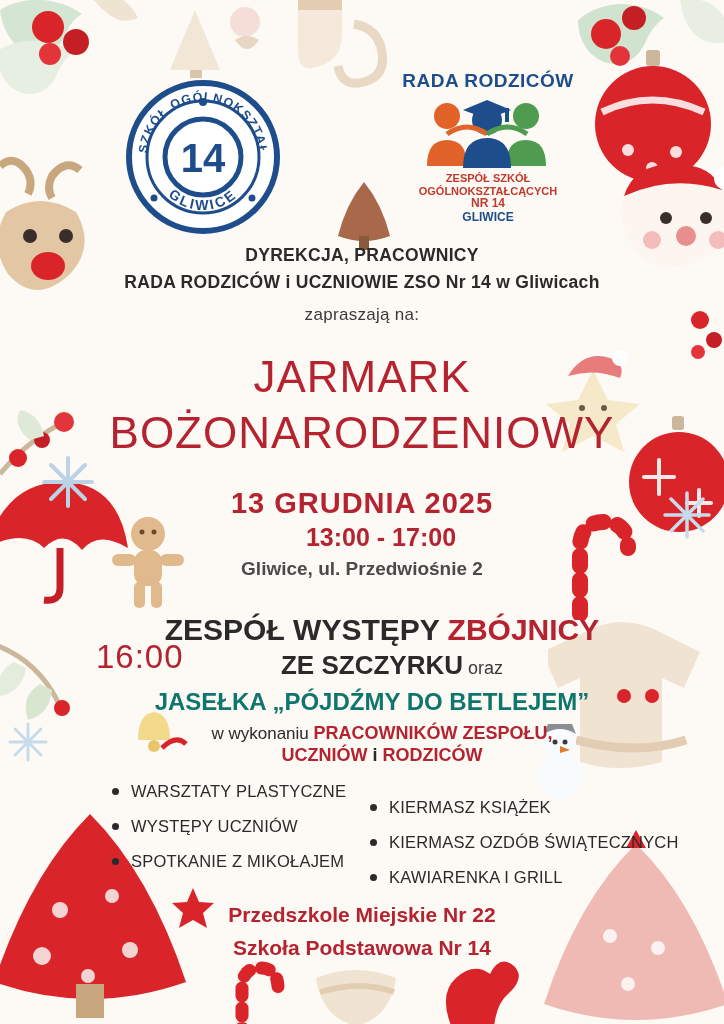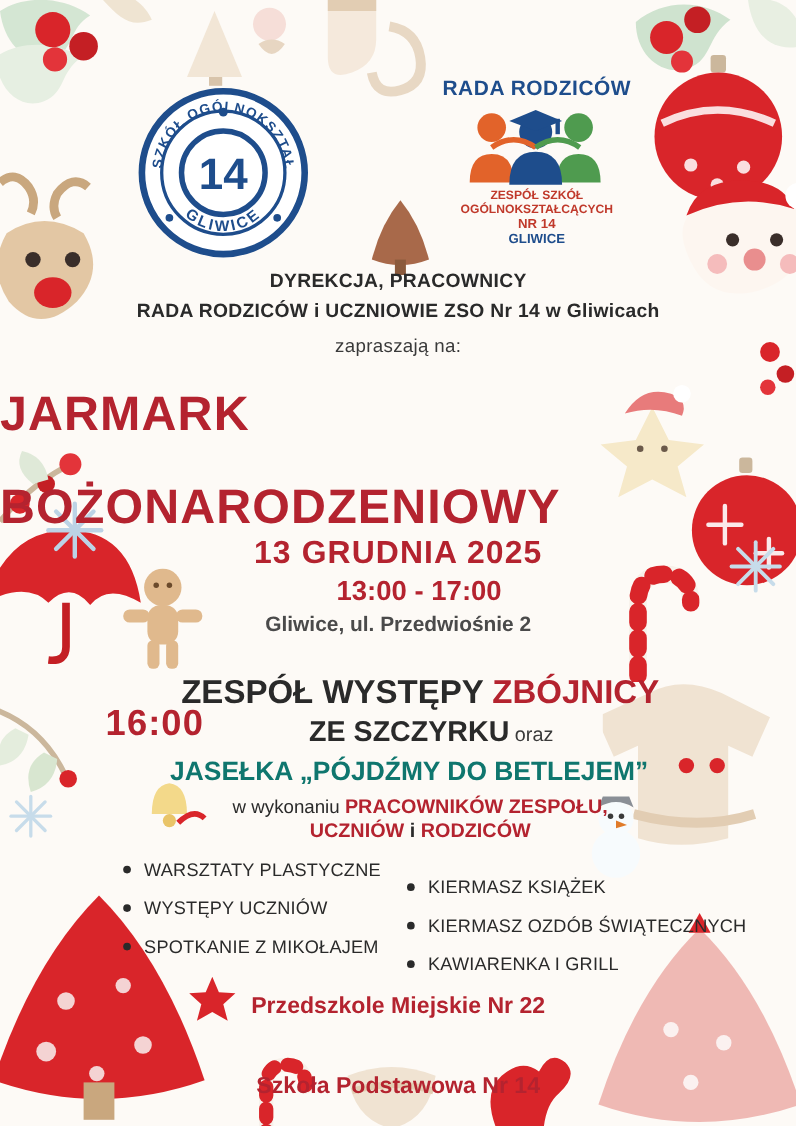--- a/index.html
+++ b/index.html
@@ -82,47 +82,47 @@
     font-size: 17px;
     font-weight: normal;
     color: #3a3a3a;
   }
 
   
   .title {
     position: absolute;
     left: 0;
     right: 0;
-    text-align: left;
+    text-align: center;
     color: #b4232f;
-    font-weight: bold;
+    font-weight: normal;
     letter-spacing: 1px;
   }
   .title-l1 { top: 352px; font-size: 44px; }
-  .title-l2 { top: 408px; font-size: 44px; margin-top: 28px; }
+  .title-l2 { top: 408px; font-size: 44px; }
 
   
   .dateline {
     position: absolute;
     left: 0;
     right: 0;
     text-align: center;
     color: #b4232f;
   }
   .date-1 { top: 487px; font-size: 29px; font-weight: bold; letter-spacing: 1px; }
   .date-2 { top: 523px; font-size: 25px; font-weight: bold; padding-left: 38px; }
   .date-3 { top: 558px; font-size: 19px; font-weight: bold; color: #4a4a4a; }
 
   
   .hour {
     position: absolute;
     left: 96px;
     top: 638px;
     font-size: 33px;
-    font-weight: bold;
+    font-weight: normal;
     color: #b4232f;
     letter-spacing: 1px;
   }
   .prog {
     position: absolute;
     left: 0;
     right: 0;
     text-align: center;
   }
   .prog-1 {
@@ -197,21 +197,21 @@
   .footer {
     position: absolute;
     left: 0;
     right: 0;
     text-align: center;
     color: #b4232f;
     font-size: 21px;
     font-weight: bold;
   }
   .footer-1 { top: 903px; }
-  .footer-2 { top: 936px; margin-top: 40px; }
+  .footer-2 { top: 936px; }
 </style>
 </head>
 <body>
 
 <div id="poster">
 
   <div class="deco" style="left:-10px;top:-8px;">
     <svg width="190" height="150" viewBox="0 0 190 150">
       <path d="M10 18 C35 2 70 6 92 22 C72 34 78 52 60 60 C40 70 14 52 10 18 Z" fill="#cfe3cf" opacity="0.9"></path>
       <path d="M6 60 C28 44 62 46 84 60 C64 74 70 92 50 100 C30 108 8 92 6 60 Z" fill="#e6efe2"></path>

